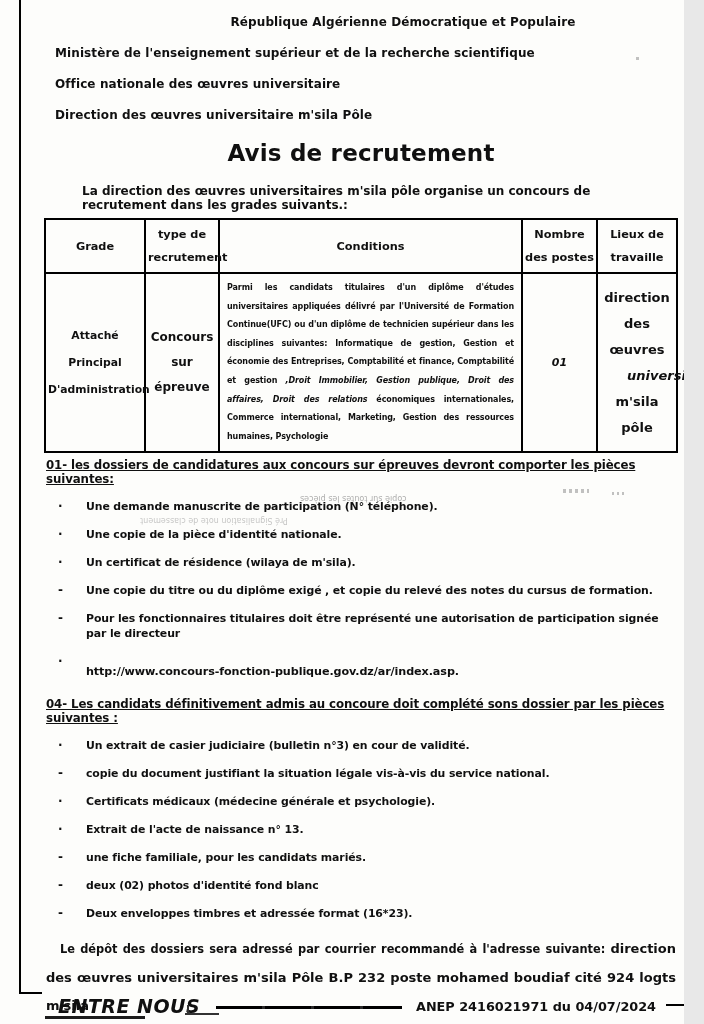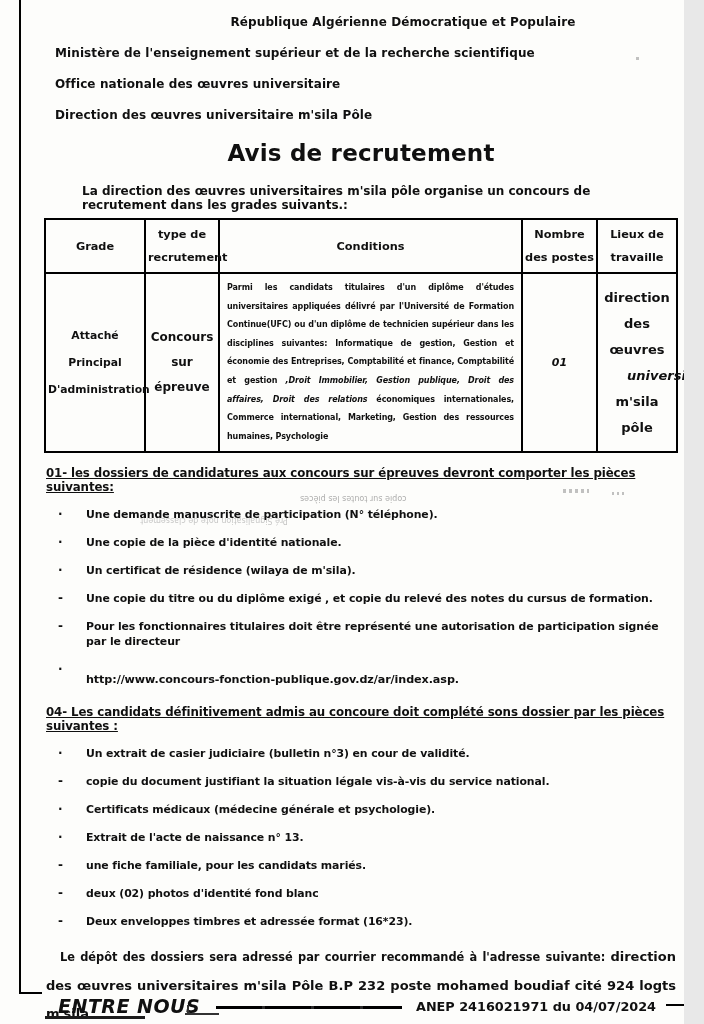--- a/index.html
+++ b/index.html
@@ -23,21 +23,21 @@
   table.rec th{font-size:11.3px;font-weight:700;line-height:23px;padding:3px 2px;text-align:center;}
   td.c-grade{font-size:10.8px;font-weight:600;text-align:center;line-height:27px;padding:4px 2px;}
   td.c-type{font-size:12px;font-weight:600;text-align:center;line-height:25px;padding:4px 2px;}
   td.c-cond{font-size:8px;font-weight:600;text-align:justify;line-height:18.6px;padding:5px 7px;letter-spacing:-0.1px;}
   td.c-cond .ital{font-style:italic;}
   td.c-postes{font-size:11px;font-weight:700;font-style:italic;text-align:center;}
   td.c-lieux{font-size:13px;font-weight:600;text-align:center;line-height:26px;padding:4px 2px;}
   td.c-lieux .lx-ital{font-style:italic;margin-left:27px;}
   td.c-lieux span{display:block;}
 
-  .sec-head{margin-top:13px;font-size:11.8px;font-weight:700;text-decoration:underline;letter-spacing:-0.1px;}
+  .sec-head{margin-top:5px;font-size:11.8px;font-weight:700;text-decoration:underline;letter-spacing:-0.1px;}
   .sec2{margin-top:18px;}
   .li{display:flex;margin-top:13px;padding-left:12px;}
   .bullet{width:28px;flex:0 0 28px;font-size:12px;font-weight:700;line-height:15px;text-align:left;}
   .litext{flex:1;font-size:10.9px;font-weight:600;line-height:15px;letter-spacing:-0.1px;}
   .url{display:block;margin-top:10px;font-weight:700;font-size:11.2px;}
 
   .closing{margin-top:14px;font-size:11.4px;font-weight:600;text-align:justify;line-height:27.5px;text-indent:14px;}
   .closing .addr{font-weight:700;font-size:13px;}
 
   .footer{position:absolute;left:46px;top:995px;width:624px;display:flex;align-items:center;}

